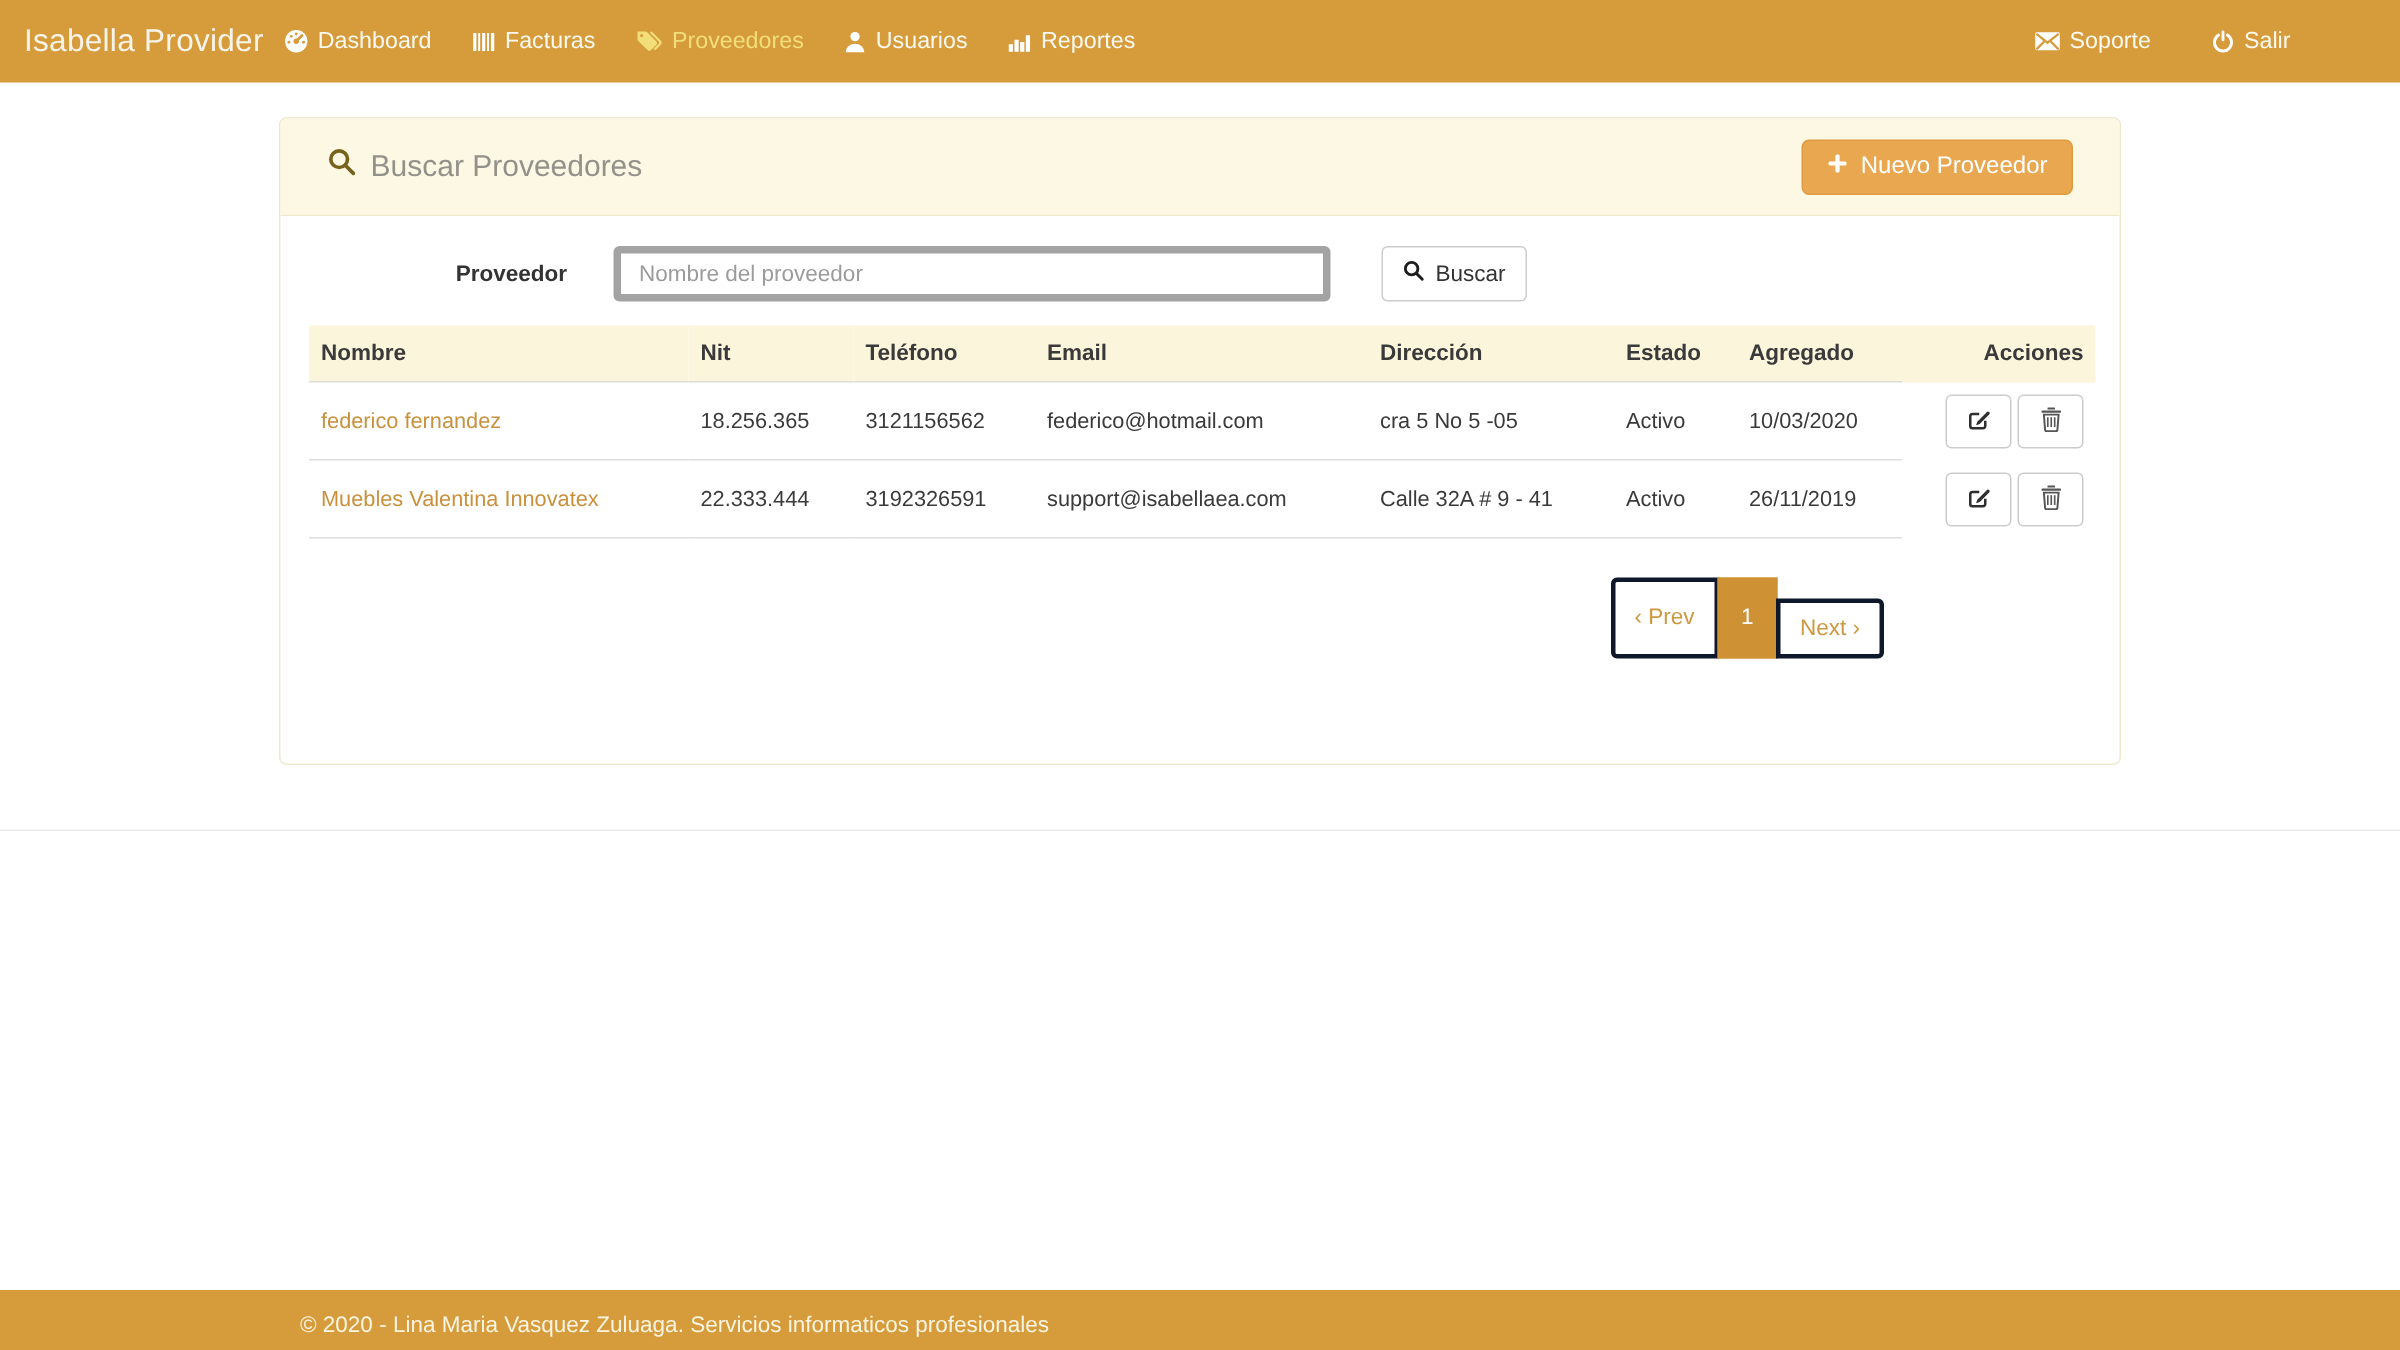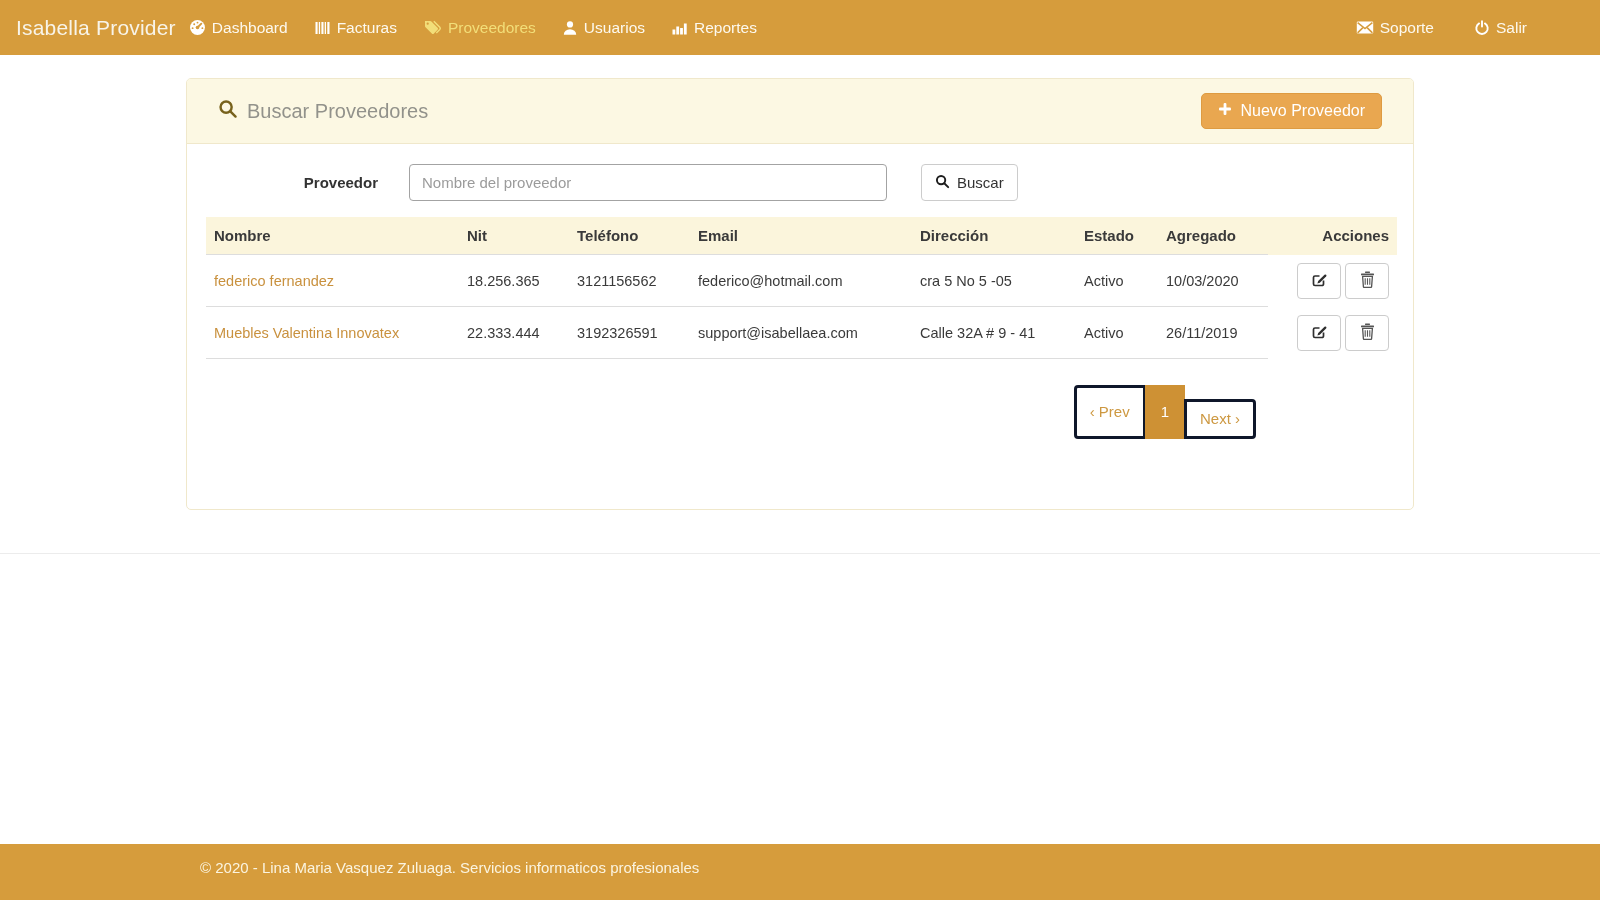--- a/index.html
+++ b/index.html
@@ -84,21 +84,21 @@
     width: 172px;
     text-align: right;
     font-weight: bold;
     font-size: 15px;
     color: #333;
     margin-right: 31px;
   }
   .search-input {
     width: 478px;
     height: 37px;
-    border: 1px solid #a3a3a3;
+    border: 5px solid #a3a3a3;
     border-radius: 4px;
     padding: 4px 12px;
     font-size: 15px;
     color: #555;
     font-family: inherit;
     margin-right: 34px;
   }
   .search-input::placeholder { color: #9B9B9B; }
   .btn-search {
     background: #fff;
@@ -172,21 +172,21 @@
   .page-btn.last { border-radius: 0 4px 4px 0; margin-top: 14px; }
   .page-btn.active { background: #CE9134; border-color: #CE9134; color: #fff; }
 
   .divider { border: none; border-top: 1px solid #ECECEC; margin: 43px 0 0 0; }
 
   
   .footer {
     position: absolute;
     left: 0; bottom: 0;
     width: 100%;
-    height: 56px;
+    height: 40px;
     background: #D69C3C;
     margin-top: 20px;
   }
   .footer-inner { width: 1228px; margin: 0 auto; padding: 15px 0 0 14px; }
   .footer-text { color: #FBF4E0; font-size: 15px; }
 </style>
 </head>
 <body>
 
 <div class="page">

